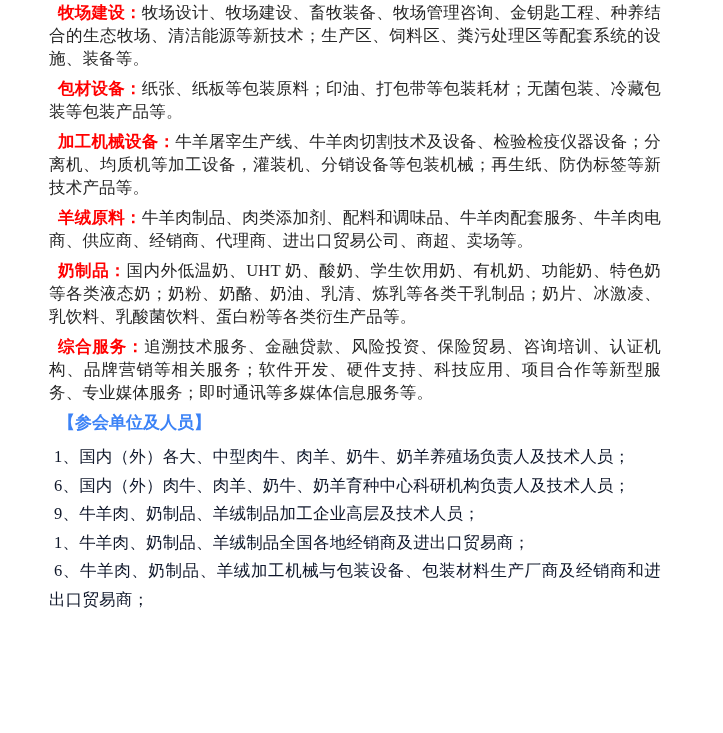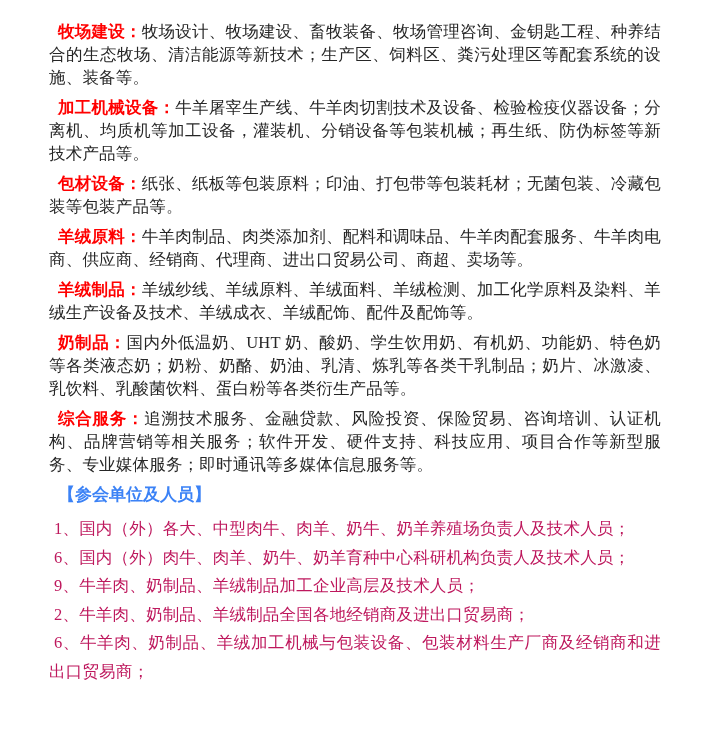--- a/index.html
+++ b/index.html
@@ -12,21 +12,21 @@
       height: 733px;
       background: #ffffff;
       box-sizing: border-box;
       overflow: hidden;
       font-family: "Liberation Serif", "DejaVu Serif", serif;
     }
     .content {
       box-sizing: border-box;
       width: 100%;
       height: 100%;
-      padding: 20px 62px 0 49px;
+      padding: 1px 62px 0 49px;
     }
     .section {
       margin: 0 0 7px 0;
       font-size: 16.5px;
       line-height: 23px;
       color: #262626;
       text-align: justify;
       text-indent: 9px;
       letter-spacing: 0.2px;
     }
@@ -39,49 +39,48 @@
       font-size: 17px;
       line-height: 23px;
       color: #3b82f6;
       font-weight: bold;
       text-indent: 9px;
     }
     .list-item {
       margin: 0;
       font-size: 16.5px;
       line-height: 28.5px;
-      color: #be185d;
+      color: #0f172a;
       text-align: justify;
       text-indent: 5px;
       letter-spacing: 0.2px;
     }
   </style>
 </head>
 <body>
 
 <div class="page">
   <main class="content">
 
     <p class="section"><span class="label">牧场建设：</span><span>牧场设计、牧场建设、畜牧装备、牧场管理咨询、金钥匙工程、种养结合的生态牧场、清洁能源等新技术；生产区、饲料区、粪污处理区等配套系统的设施、装备等。</span></p>
 
+    <p class="section"><span class="label">包材设备：</span><span>纸张、纸板等包装原料；印油、打包带等包装耗材；无菌包装、冷藏包装等包装产品等。</span></p>
+
     <p class="section"><span class="label">加工机械设备：</span><span>牛羊屠宰生产线、牛羊肉切割技术及设备、检验检疫仪器设备；分离机、均质机等加工设备，灌装机、分销设备等包装机械；再生纸、防伪标签等新技术产品等。</span></p>
-
-    <p class="section"><span class="label">包材设备：</span><span>纸张、纸板等包装原料；印油、打包带等包装耗材；无菌包装、冷藏包装等包装产品等。</span></p>
 
 
     <p class="section"><span class="label">羊绒原料：</span><span>牛羊肉制品、肉类添加剂、配料和调味品、牛羊肉配套服务、牛羊肉电商、供应商、经销商、代理商、进出口贸易公司、商超、卖场等。</span></p>
 
-    <p class="section"><span class="label">羊绒制品：</span><span>羊绒纱线、羊绒原料、羊绒面料、羊绒检测、加工化学原料及染料、羊绒生产设备及技术、羊绒成衣、羊绒配饰、配件及配饰等。</span></p>
 
     <p class="section"><span class="label">奶制品：</span><span>国内外低温奶、UHT 奶、酸奶、学生饮用奶、有机奶、功能奶、特色奶等各类液态奶；奶粉、奶酪、奶油、乳清、炼乳等各类干乳制品；奶片、冰激凌、乳饮料、乳酸菌饮料、蛋白粉等各类衍生产品等。</span></p>
 
     <p class="section"><span class="label">综合服务：</span><span>追溯技术服务、金融贷款、风险投资、保险贸易、咨询培训、认证机构、品牌营销等相关服务；软件开发、硬件支持、科技应用、项目合作等新型服务、专业媒体服务；即时通讯等多媒体信息服务等。</span></p>
 
     <h2 class="attendees-heading">【参会单位及人员】</h2>
 
     <p class="list-item">1、国内（外）各大、中型肉牛、肉羊、奶牛、奶羊养殖场负责人及技术人员；</p>
     <p class="list-item">6、国内（外）肉牛、肉羊、奶牛、奶羊育种中心科研机构负责人及技术人员；</p>
     <p class="list-item">9、牛羊肉、奶制品、羊绒制品加工企业高层及技术人员；</p>
-    <p class="list-item">2、牛羊肉、奶制品、羊绒制品全国各地经销商及进出口贸易商；</p>
+    <p class="list-item">1、牛羊肉、奶制品、羊绒制品全国各地经销商及进出口贸易商；</p>
     <p class="list-item">6、牛羊肉、奶制品、羊绒加工机械与包装设备、包装材料生产厂商及经销商和进出口贸易商；</p>
 
   </main>
 </div>
 
 </body></html>

